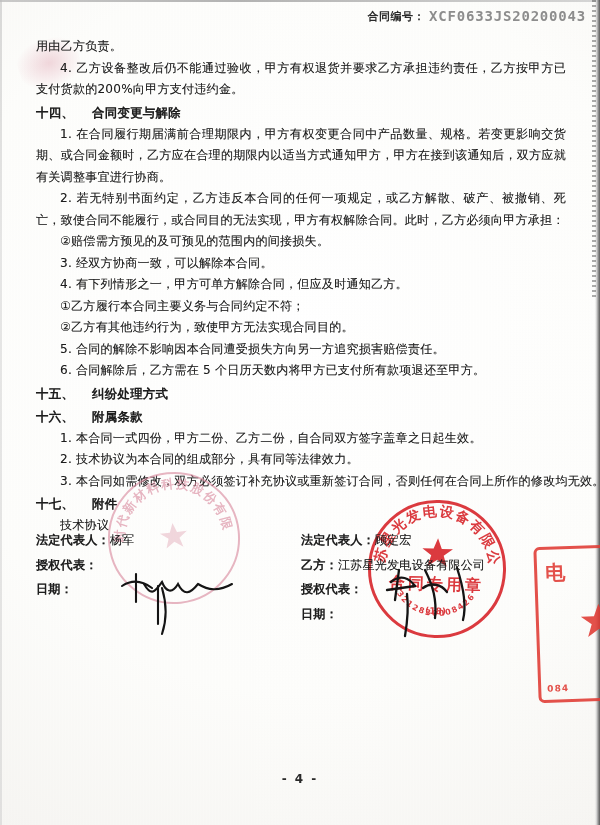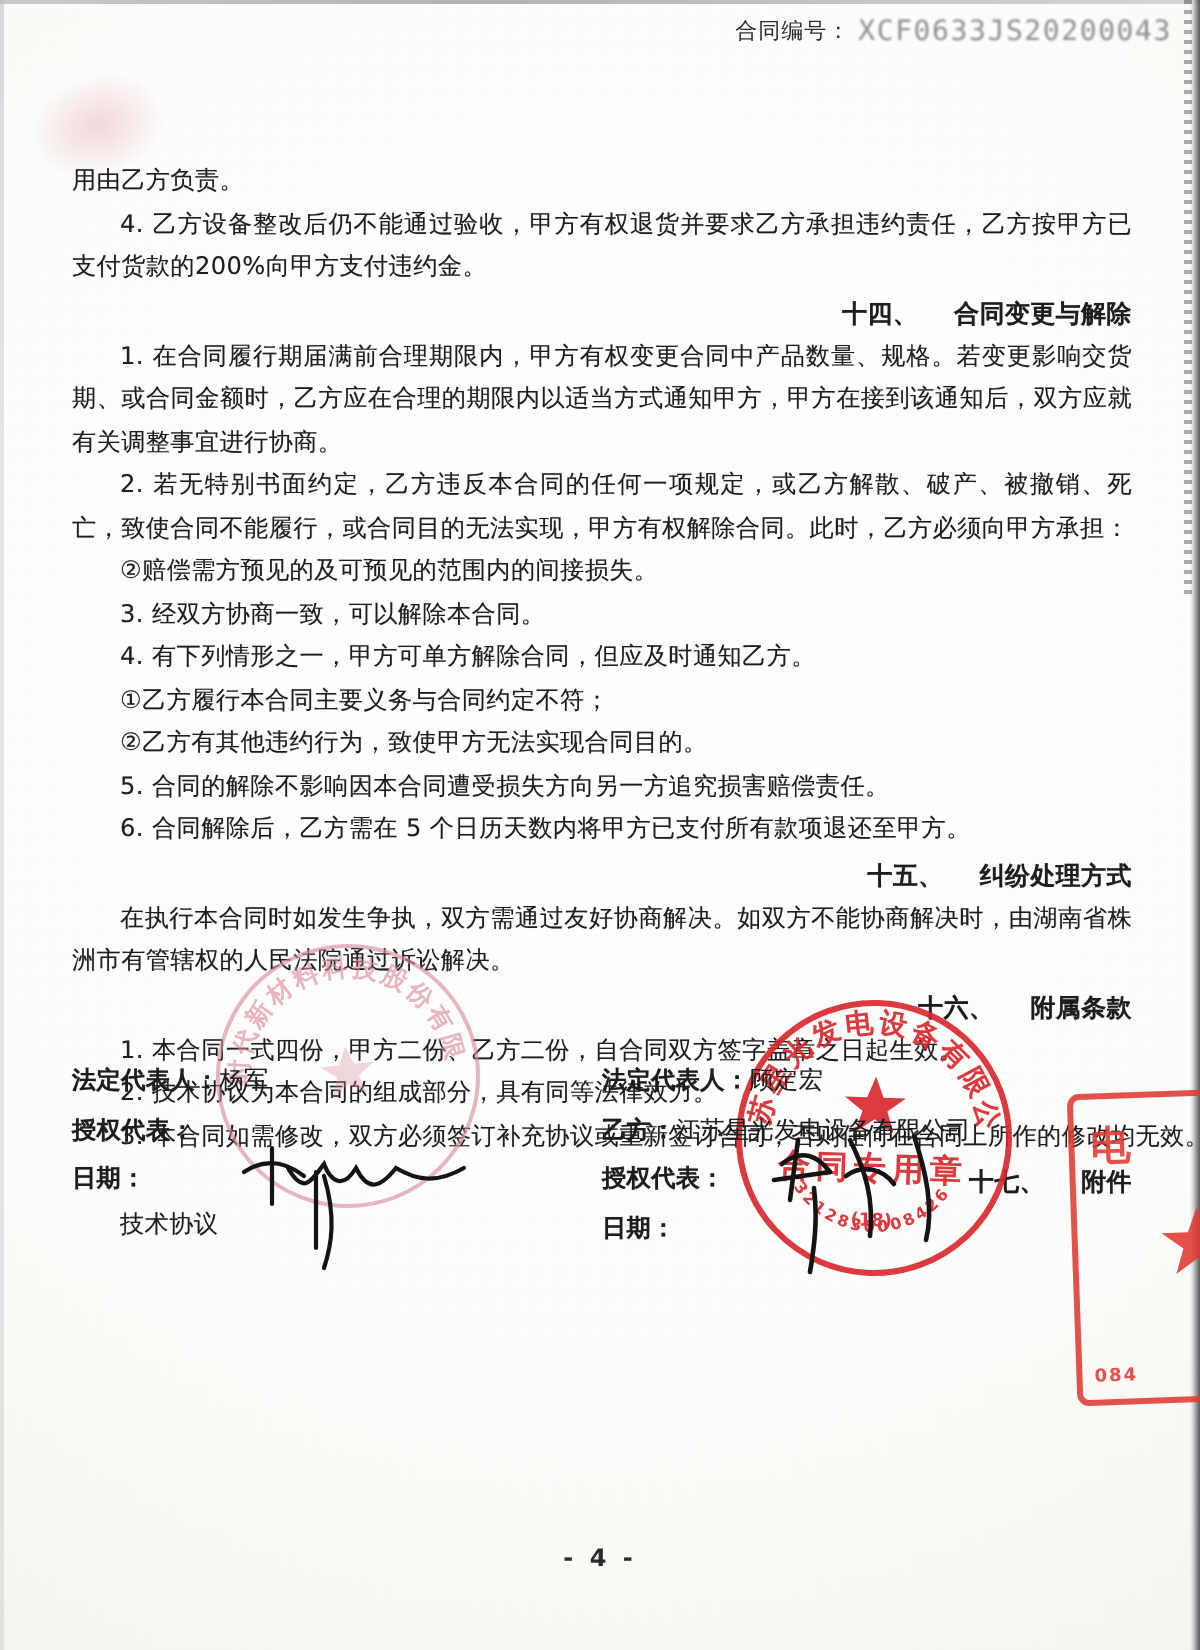--- a/index.html
+++ b/index.html
@@ -54,58 +54,56 @@
     position: absolute; top: 0; right: 4px; width: 4px; height: 300px;
     background-image: repeating-linear-gradient(180deg, rgba(40,40,40,.55) 0 2px, rgba(255,255,255,0) 2px 5px);
     opacity: .7;
   }
 
   
   .header-row {
     position: absolute;
     top: 8px; right: 14px;
     display: flex;
-    align-items: flex-start;
+    align-items: flex-end;
     gap: 4px;
     font-size: 11px;
     letter-spacing: .5px;
     color: #2b2b2b;
-    font-weight: 400;
+    font-weight: 700;
   }
   .contract-no-value {
     color: #8d8d8d;
     font-size: 14px;
     letter-spacing: .8px;
     filter: blur(0.6px);
     font-family: "DejaVu Sans Mono", "Liberation Mono", monospace;
   }
 
   
   #body-text {
     position: absolute;
     top: 36px;
     left: 36px;
     width: 530px;
-    margin-top: 44px;
   }
   .line {
     font-size: 12.1px;
     line-height: 21.5px;
     letter-spacing: .2px;
     color: #1d1d1d;
     white-space: nowrap;
     text-shadow: 0 0 .4px rgba(0,0,0,.35);
   }
   .indent { text-indent: 24px; }
   .heading {
     font-weight: 700;
     font-size: 12.4px;
     line-height: 23px;
     letter-spacing: .3px;
-    text-align: right;
   }
   .heading .num { margin-right: 18px; }
   .sub { text-indent: 24px; }
   .justify {
     text-align: justify;
     text-align-last: left;
     white-space: normal;
   }
 
   
@@ -271,21 +269,20 @@
     <div class="line sub">3. 经双方协商一致，可以解除本合同。</div>
     <div class="line sub">4. 有下列情形之一，甲方可单方解除合同，但应及时通知乙方。</div>
     <div class="line sub">①乙方履行本合同主要义务与合同约定不符；</div>
     <div class="line sub">②乙方有其他违约行为，致使甲方无法实现合同目的。</div>
     <div class="line sub">5. 合同的解除不影响因本合同遭受损失方向另一方追究损害赔偿责任。</div>
     <div class="line sub">6. 合同解除后，乙方需在 5 个日历天数内将甲方已支付所有款项退还至甲方。</div>
 
     <div class="line heading">
       <span class="num">十五、</span><span>纠纷处理方式</span>
     </div>
-    <div class="line justify indent">在执行本合同时如发生争执，双方需通过友好协商解决。如双方不能协商解决时，由湖南省株洲市有管辖权的人民法院通过诉讼解决。</div>
 
     <div class="line heading">
       <span class="num">十六、</span><span>附属条款</span>
     </div>
     <div class="line sub">1. 本合同一式四份，甲方二份、乙方二份，自合同双方签字盖章之日起生效。</div>
     <div class="line sub">2. 技术协议为本合同的组成部分，具有同等法律效力。</div>
     <div class="line sub">3. 本合同如需修改，双方必须签订补充协议或重新签订合同，否则任何在合同上所作的修改均无效。</div>
 
     <div class="line heading">
       <span class="num">十七、</span><span>附件</span>

